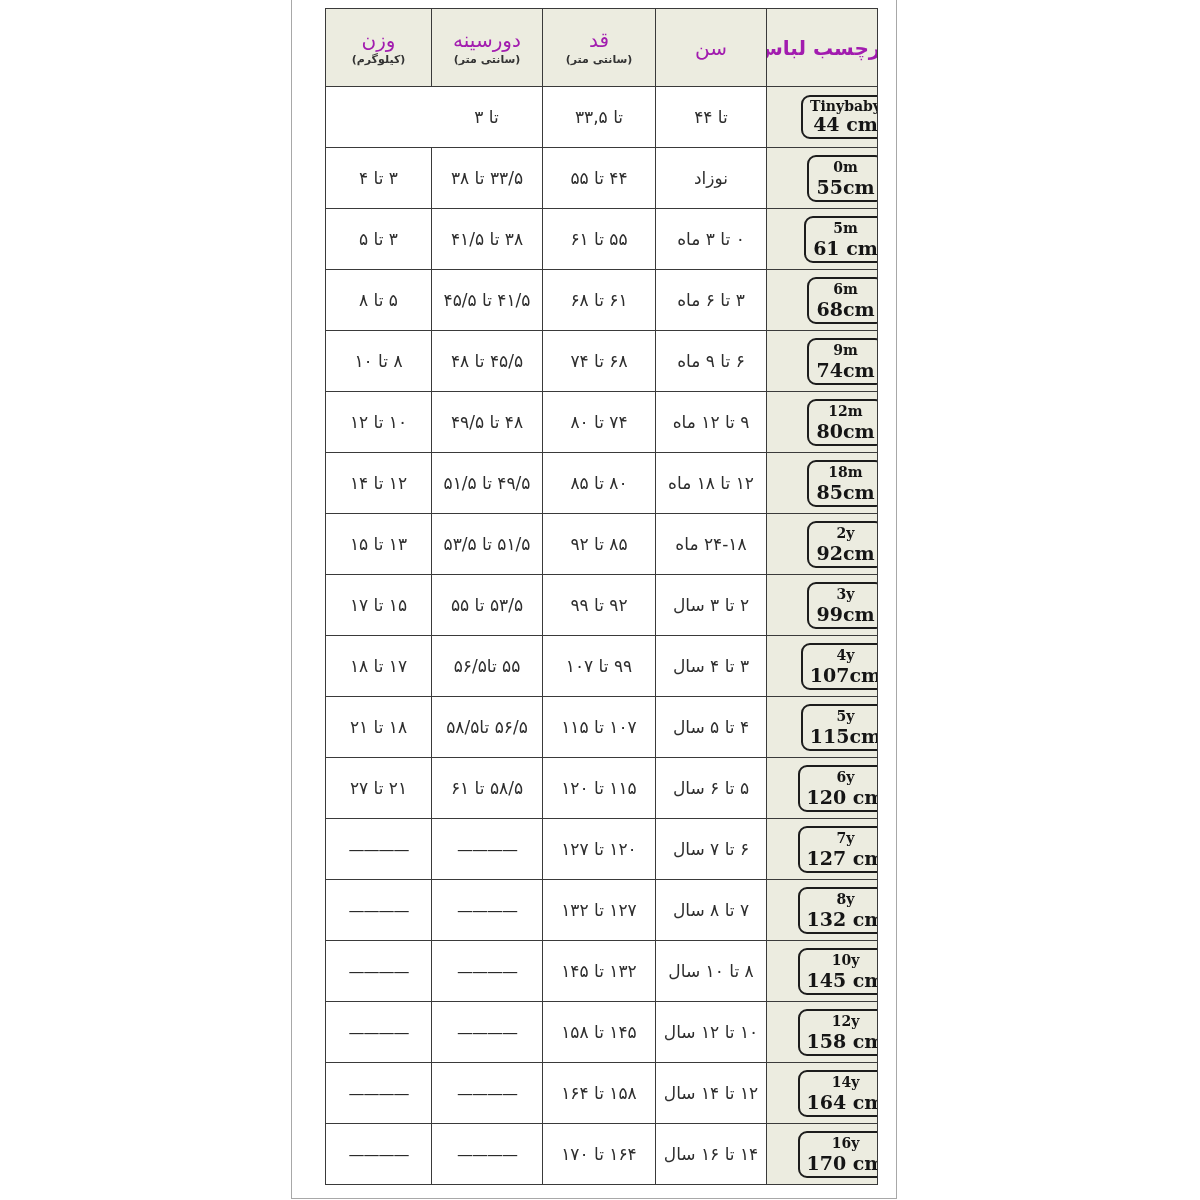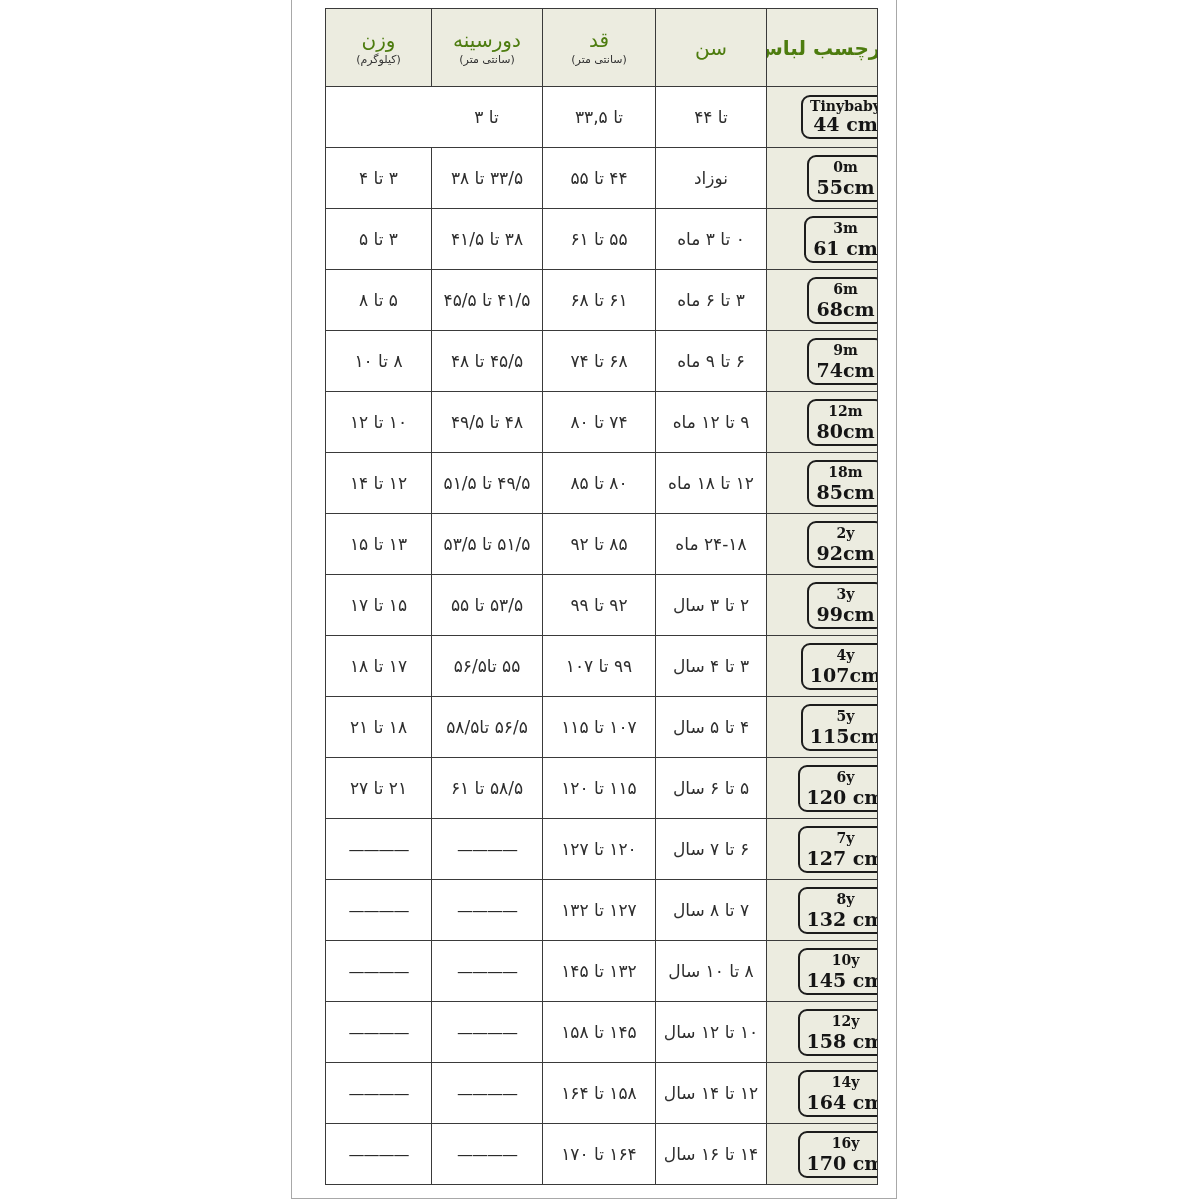--- a/index.html
+++ b/index.html
@@ -30,22 +30,22 @@
   .row.header{height:77px;border-top:none;}
   .cell{
     display:flex;flex-direction:column;align-items:center;justify-content:center;
     box-sizing:border-box;
     font-size:17px;color:#2e2e2e;
     overflow:hidden;white-space:nowrap;
   }
   .cell:not(:last-child){border-left:1.5px solid #3a3a3a;}
   .row.header .cell{background:#ecece0;}
   .cell.tagcol{background:#ecece0;font-weight:bold;}
-  .h-main{font-size:20px;color:#4d7c0f;line-height:22px;}
-  .h-unit{font-size:11px;color:#333;line-height:13px;margin-top:2px;}
+  .h-main{font-size:20px;color:#a21caf;line-height:22px;}
+  .h-unit{font-size:11px;color:#333;line-height:13px;margin-top:2px;font-weight:bold;}
   .cell.dash{letter-spacing:-1px;font-size:16px;color:#2b2b2b;}
   
   .badge{
     display:inline-flex;flex-direction:column;align-items:center;justify-content:center;
     direction:ltr;
     border:2px solid #1c1c1c;border-radius:9px;
     padding:1px 7px 3px 7px;
     font-family:"DejaVu Serif",serif;color:#151515;
     background:transparent;
     margin-left:47px;
@@ -100,21 +100,21 @@
           </span>
         </div>
         <div class="cell">نوزاد</div>
         <div class="cell">۴۴ تا ۵۵</div>
         <div class="cell">۳۳/۵ تا ۳۸</div>
         <div class="cell">۳ تا ۴</div>
       </div>
       <div class="row">
         <div class="cell tagcol">
           <span class="badge">
-            <span class="b1">3m</span>
+            <span class="b1">5m</span>
             <span class="b2">61 cm</span>
           </span>
         </div>
         <div class="cell">۰ تا ۳ ماه</div>
         <div class="cell">۵۵ تا ۶۱</div>
         <div class="cell">۳۸ تا ۴۱/۵</div>
         <div class="cell">۳ تا ۵</div>
       </div>
       <div class="row">
         <div class="cell tagcol">

